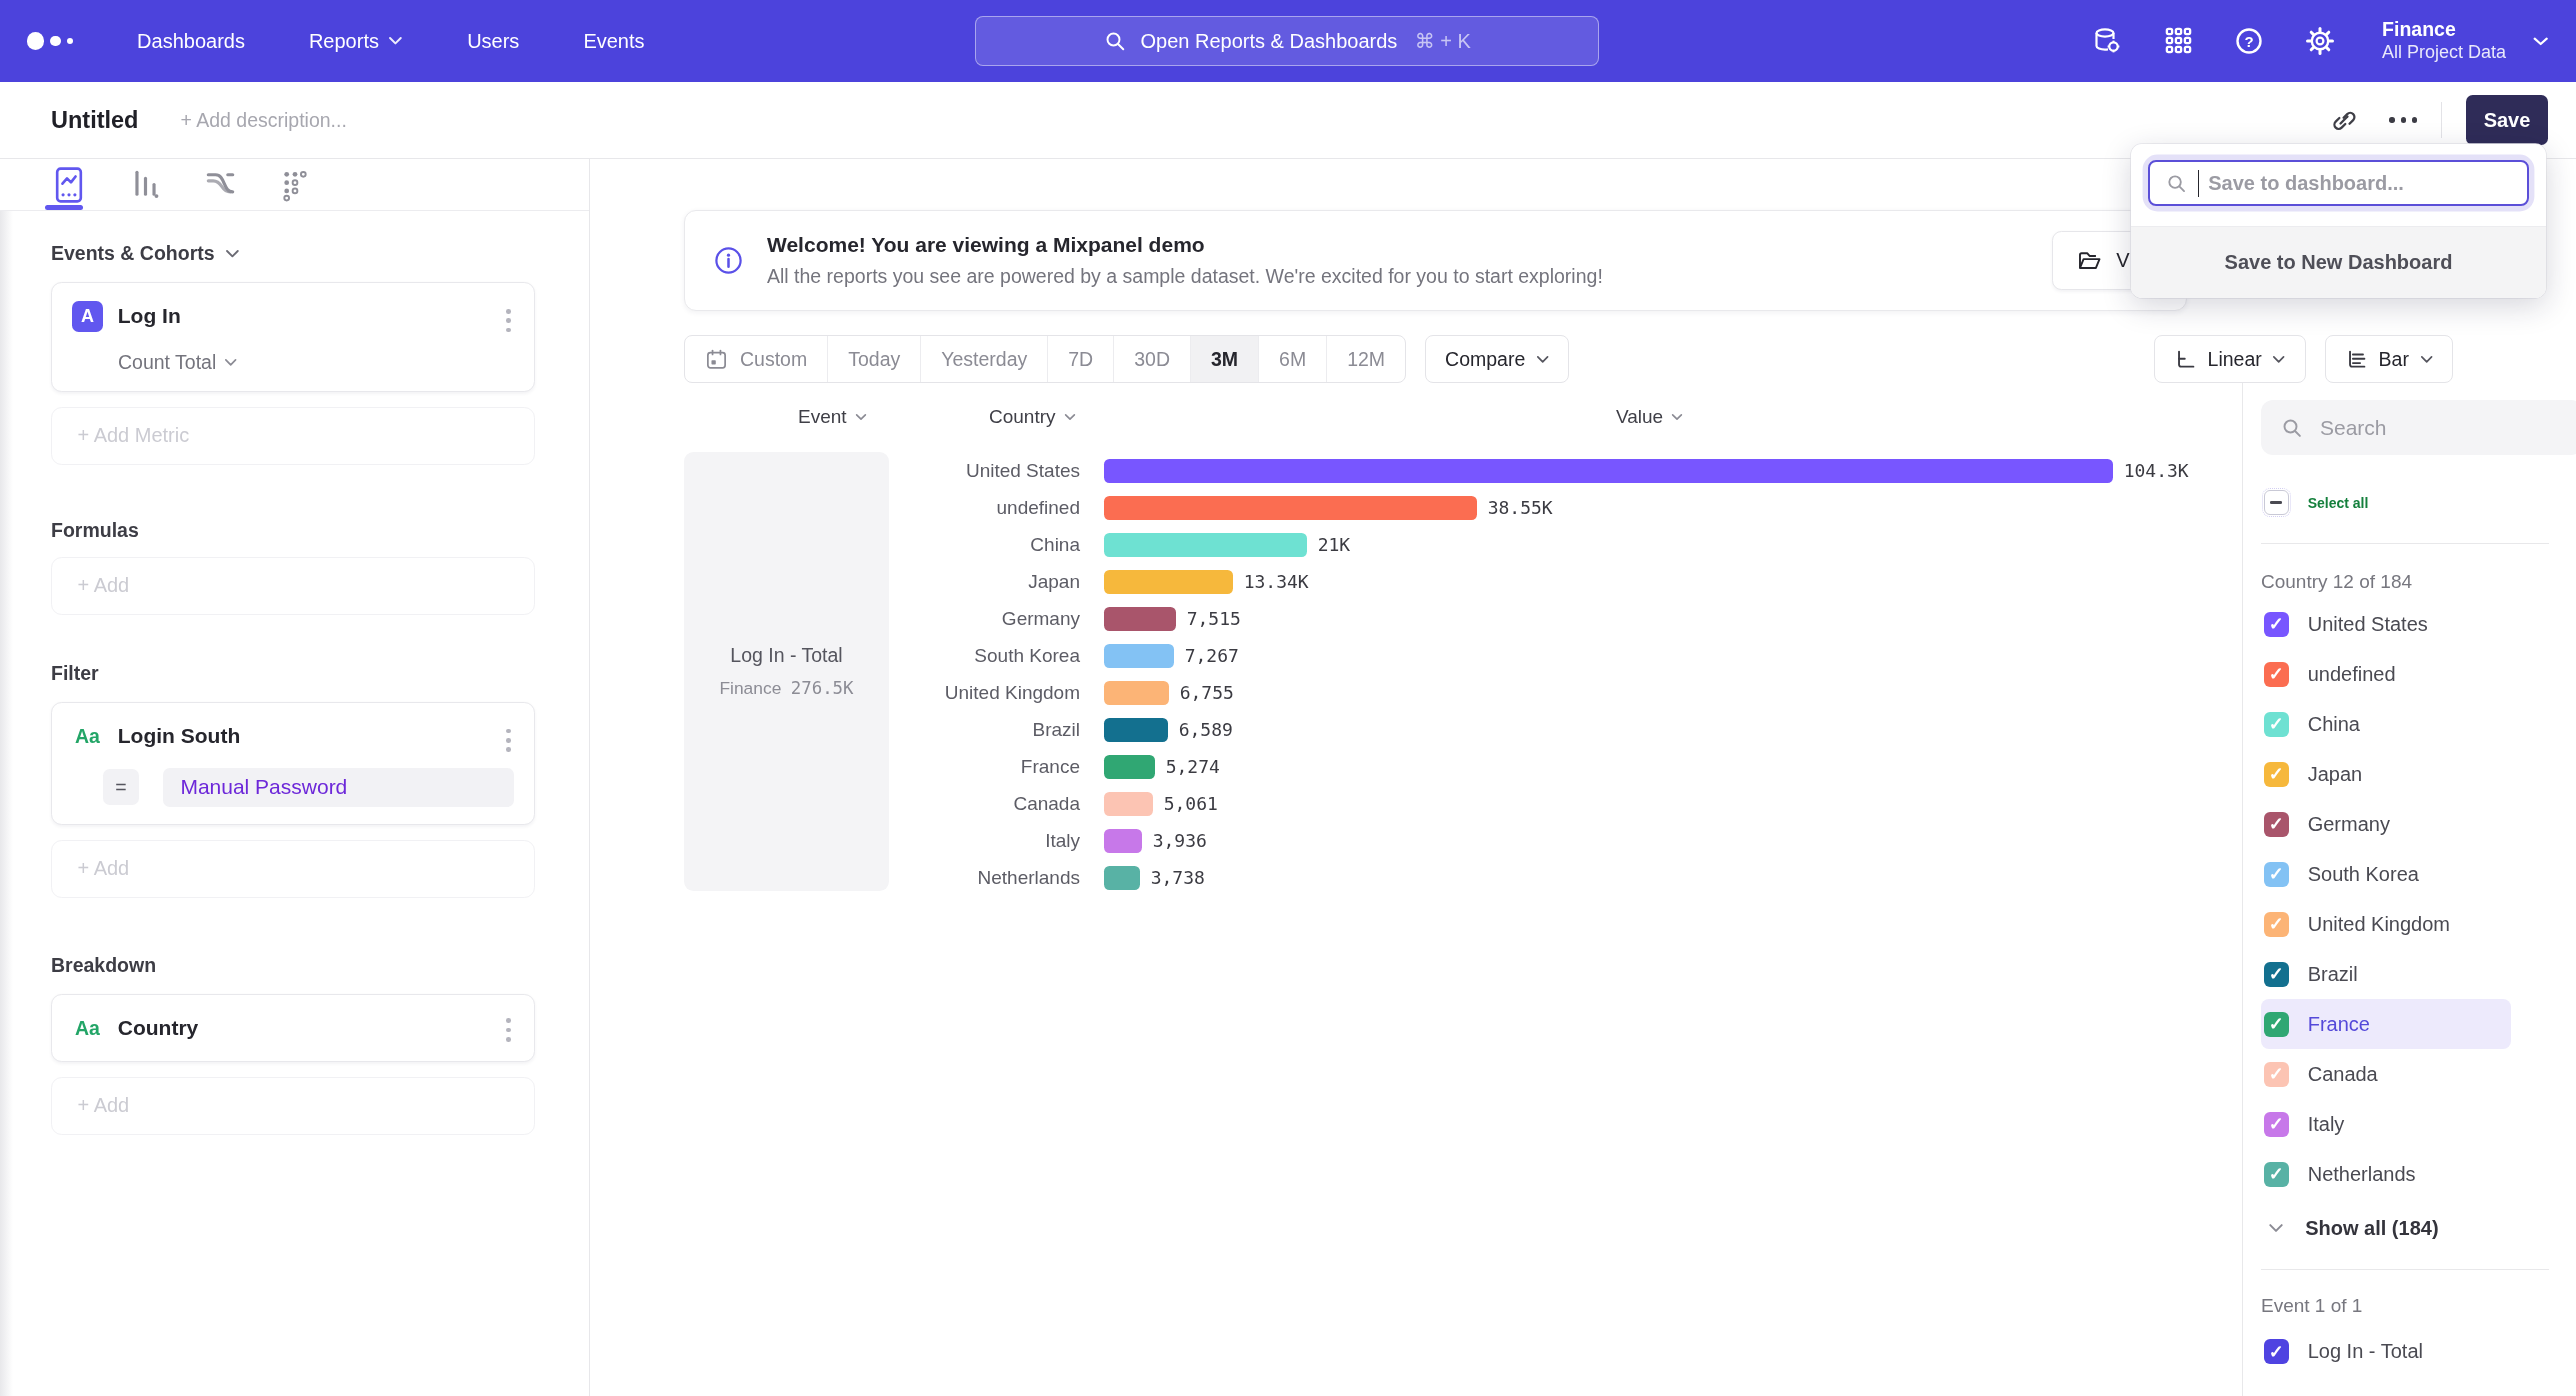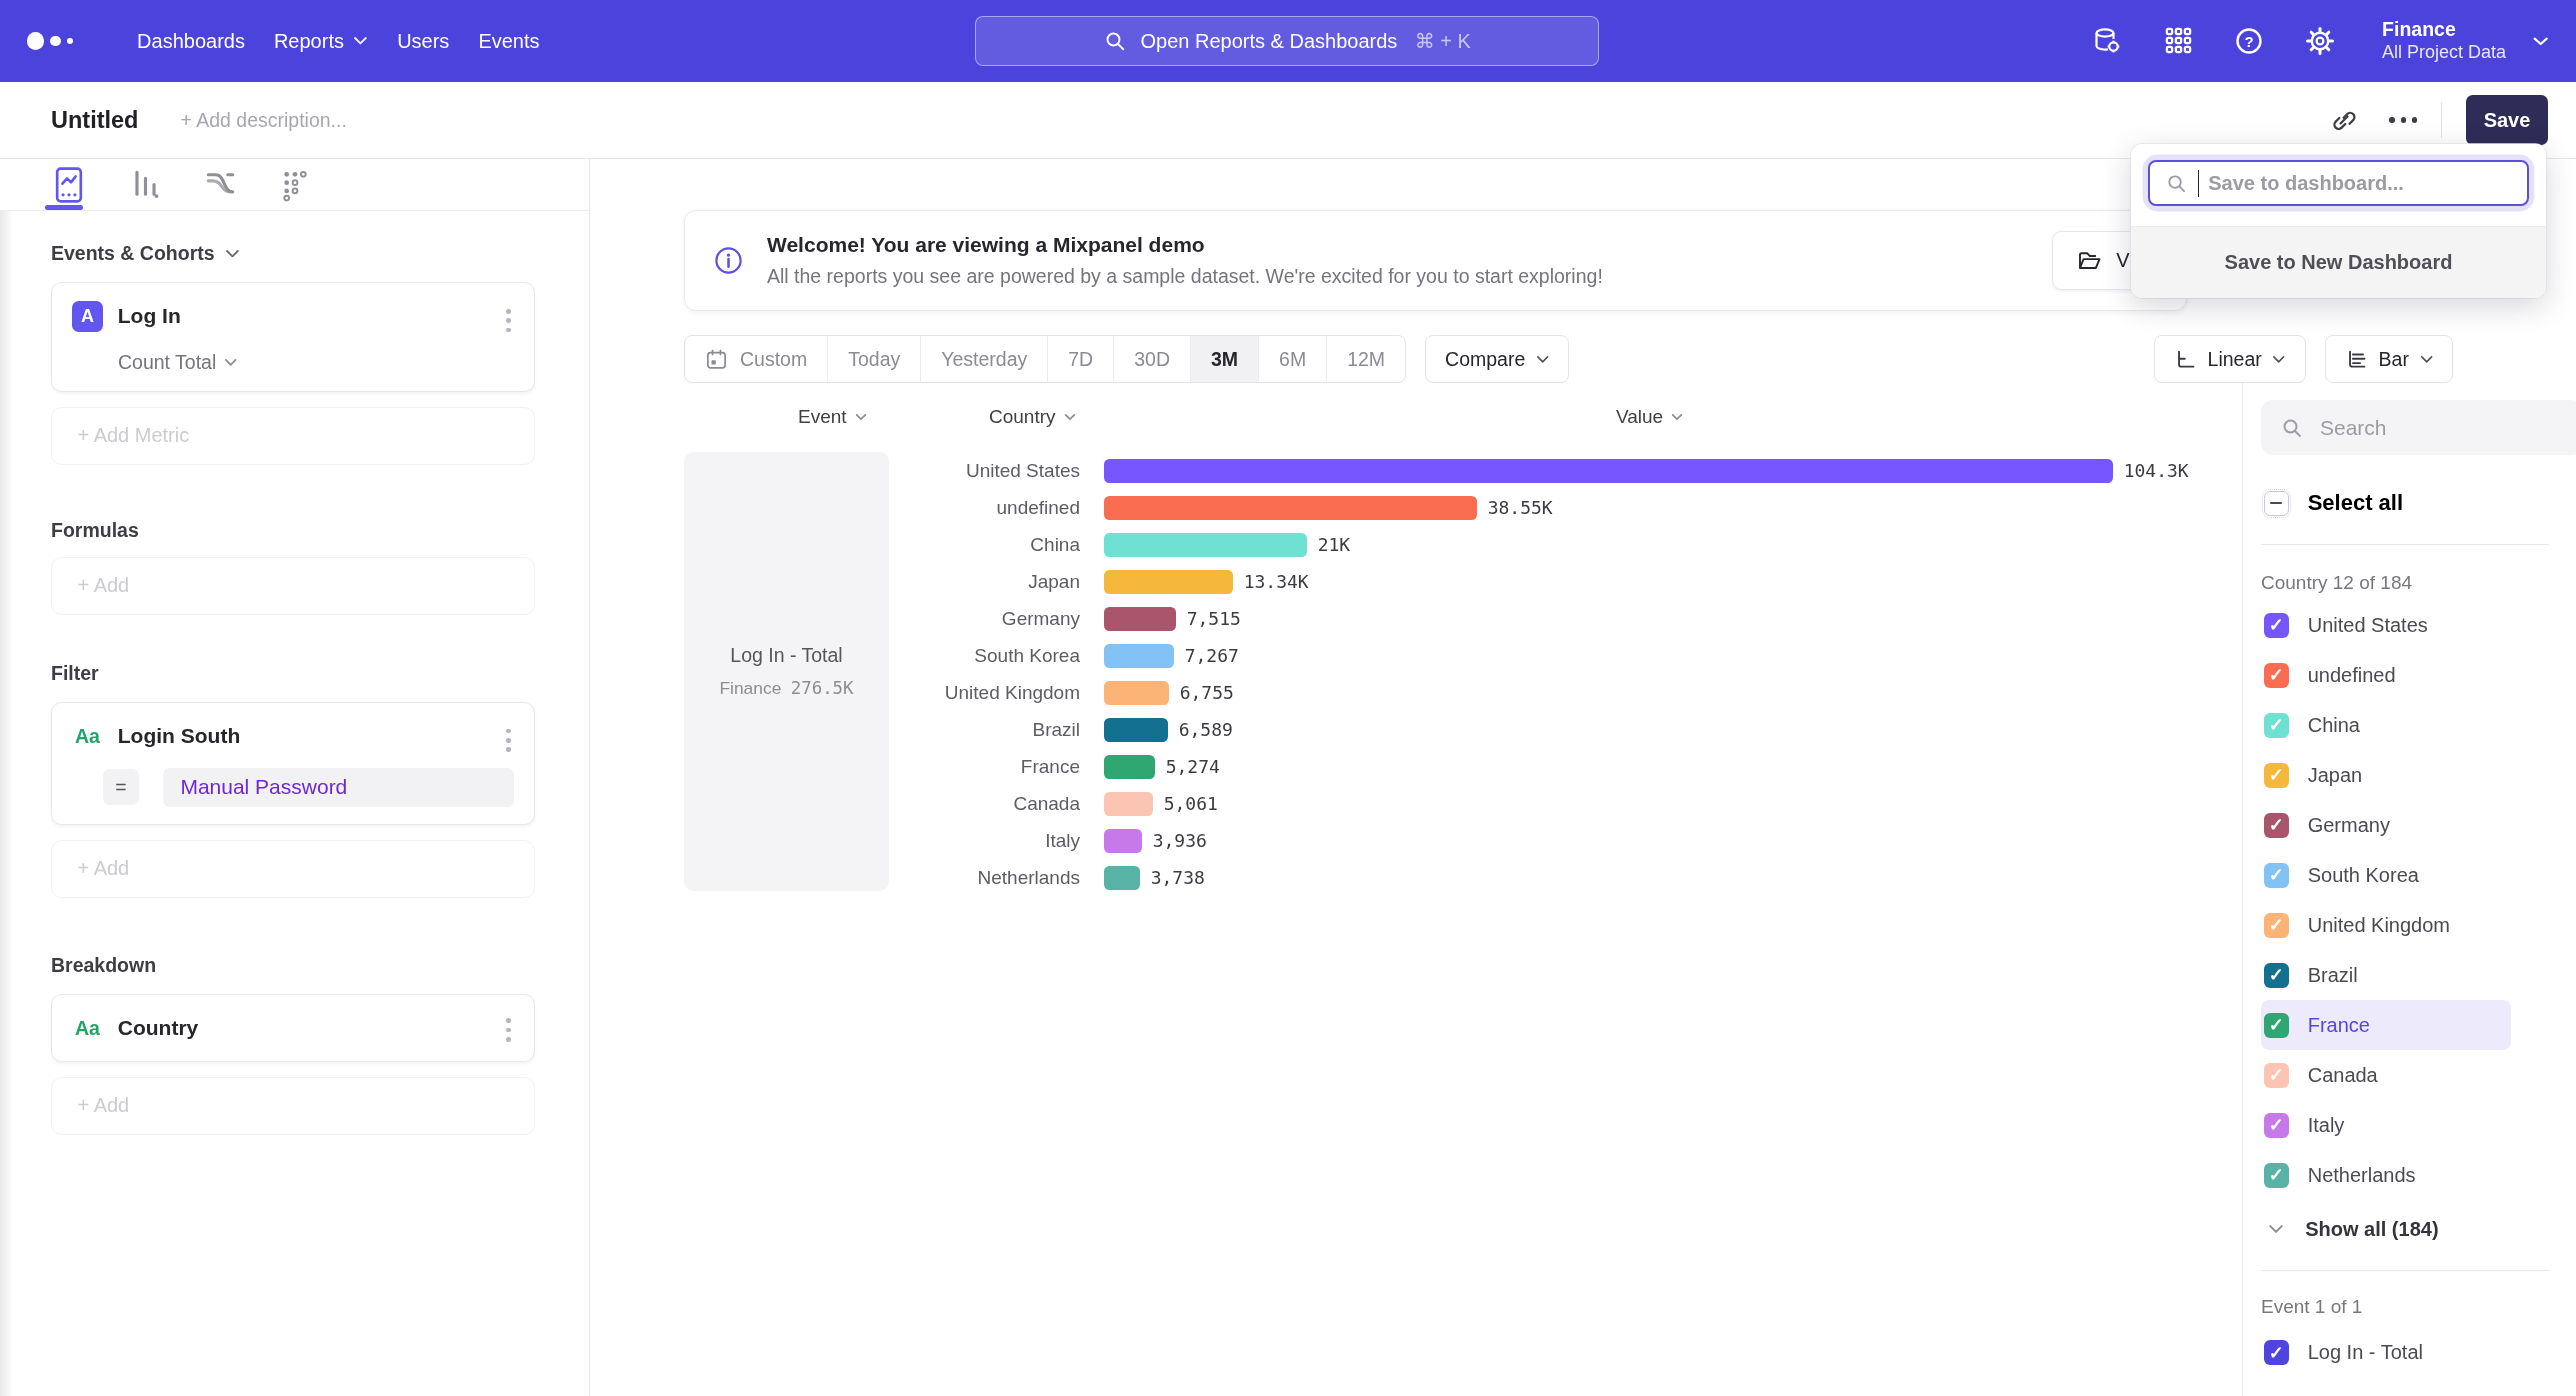--- a/index.html
+++ b/index.html
@@ -6,21 +6,21 @@
   html,body { width:2576px; height:1397px; }
   body { font-family:"Liberation Sans", sans-serif; background:#fff; overflow:hidden; position:relative; color:#2b2b33; }
   svg { display:block; }
 
   
   .topnav { height:82px; background:#4c43dc; display:flex; align-items:center; padding:0 27px; position:relative; }
   .logo { display:flex; align-items:center; gap:6px; margin-right:64px; }
   .logo .d1{width:17.4px;height:17.4px;border-radius:50%;background:#fff;}
   .logo .d2{width:10.7px;height:10.7px;border-radius:50%;background:#fff;}
   .logo .d3{width:6px;height:6px;border-radius:50%;background:#fff;}
-  .navitems { display:flex; align-items:center; gap:29px; }
+  .navitems { display:flex; align-items:center; gap:64px; }
   .navitem { color:#fff; font-size:20px; font-weight:500; display:flex; align-items:center; gap:9.4px; cursor:pointer; }
   .navitem svg { opacity:.9; }
   .gsearch { position:absolute; left:975px; top:16px; width:624px; height:50px; border-radius:8px;
     background:rgba(255,255,255,.13); border:1.3px solid rgba(255,255,255,.45);
     display:flex; align-items:center; justify-content:center; gap:13.4px; color:#fff; font-size:20px; }
   .gsearch .short { color:rgba(255,255,255,.65); margin-left:4px; }
   .nav-right { margin-left:auto; display:flex; align-items:center; gap:39px; }
   .nav-ic { width:32px; height:32px; display:flex; align-items:center; justify-content:center; cursor:pointer; }
   .proj { margin-left:6.7px; display:flex; align-items:center; gap:25.5px; cursor:pointer; }
   .proj .pname { font-size:19.5px; font-weight:700; color:#fff; line-height:1.2; }
@@ -110,21 +110,21 @@
   .brow .bval { margin-left:10.7px; font-family:"DejaVu Sans Mono", monospace; font-size:18px; color:#3b3b42; }
 
   
   .rpanel { width:334px; flex-shrink:0; border-left:0.7px solid #e8e8ea; padding:17px 27px 0 18px; background:#fff; }
   .rsearch { width:322px; height:55px; background:#f4f4f6; border-radius:12px; display:flex; align-items:center;
     padding-left:19px; gap:16px; color:#9b9ba3; font-size:21px; cursor:text; }
   .selall { margin-top:35px; display:flex; align-items:center; gap:19px; padding-left:2.7px; cursor:pointer; }
   .cb-ind { width:25px; height:25px; border:1.3px solid #c9c9d6; border-radius:6px; background:#fff; display:flex;
     align-items:center; justify-content:center; outline:1.3px dotted #d3cff1; outline-offset:1.3px; }
   .cb-ind i { width:12px; height:2.7px; background:#4a4a52; border-radius:1.3px; }
-  .selall span { font-size:22px; font-weight:600; color:#000000; }
+  .selall span { font-size:14px; font-weight:600; color:#15803d; }
   .rdivider { margin-top:28px; height:0.7px; background:#e8e8ea; }
   .rgroup { margin-top:27px; font-size:19px; color:#77777f; }
   .clist { margin-top:6.7px; }
   .crow { height:50px; display:flex; align-items:center; gap:19px; padding-left:2.7px; border-radius:8px; cursor:pointer; }
   .crow.highlighted { background:#edeafc; width:250px; }
   .crow.highlighted .cname { color:#5549d9; font-weight:500; }
   .cb { width:25px; height:25px; border-radius:6px; display:flex; align-items:center; justify-content:center;
     color:#fff; font-size:18px; font-weight:700; flex-shrink:0; }
   .cname { font-size:20px; color:#4a4a52; }
   .showall { margin-top:17.4px; display:flex; align-items:center; gap:21.5px; padding-left:6.7px; cursor:pointer; }

